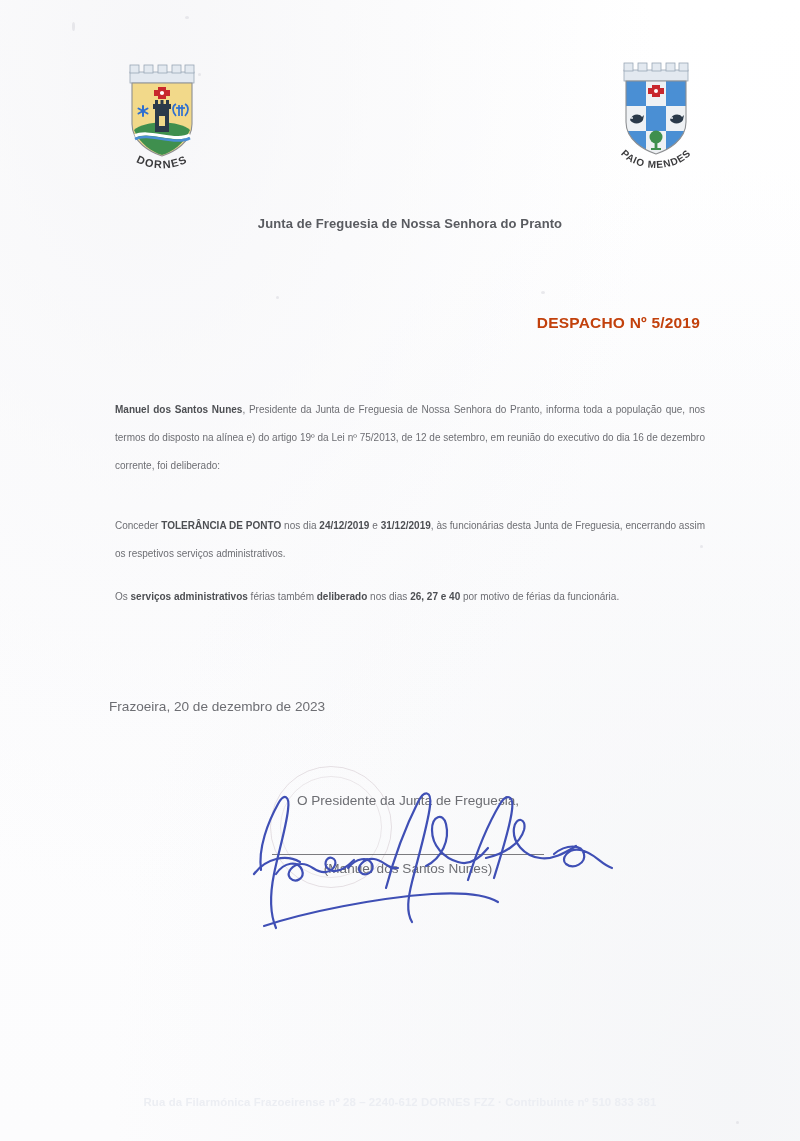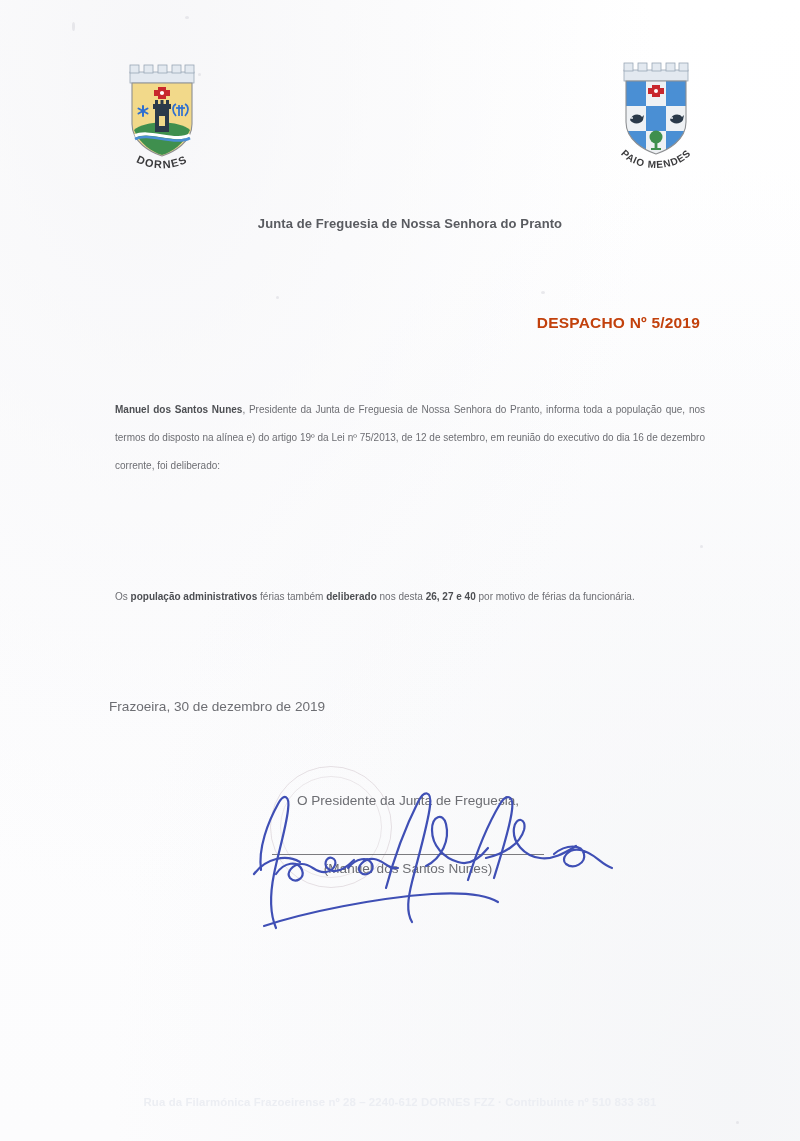--- a/index.html
+++ b/index.html
@@ -275,26 +275,29 @@
   </div>
 
   <div class="doc-title">Junta de Freguesia de Nossa Senhora do Pranto</div>
 
   <div class="despacho">DESPACHO Nº 5/2019</div>
 
   <div class="body-par" id="par1">
     <b>Manuel dos Santos Nunes</b><span>, Presidente da Junta de Freguesia de Nossa Senhora do Pranto, informa toda a população que, nos termos do disposto na alínea  e) do artigo 19º da Lei nº 75/2013, de 12 de setembro, em reunião do executivo do dia 16 de dezembro corrente, foi deliberado:</span>
   </div>
 
+  <div class="body-par" id="par2">
+    <span>Conceder </span><b>TOLERÂNCIA DE PONTO</b><span> nos dia </span><b>24/12/2019</b><span> e </span><b>31/12/2019</b><span>, às funcionárias desta Junta de Freguesia, encerrando assim os respetivos serviços administrativos.</span>
+  </div>
 
   <div class="body-par" id="par3">
-    <span>Os </span><b>população administrativos</b><span> férias também </span><b>deliberado</b><span> nos desta </span><b>26, 27 e 40</b><span> por motivo de férias da funcionária.</span>
-  </div>
-
-  <div class="place-date">Frazoeira, 30 de dezembro de 2019</div>
+    <span>Os </span><b>serviços administrativos</b><span> férias também </span><b>deliberado</b><span> nos dias </span><b>26, 27 e 40</b><span> por motivo de férias da funcionária.</span>
+  </div>
+
+  <div class="place-date">Frazoeira, 20 de dezembro de 2023</div>
 
   <div class="seal"></div>
 
   <div class="sign-block">
     <div class="sign-caption">O Presidente da Junta de Freguesia,</div>
     <div class="sign-rule"></div>
     <div class="sign-name">(Manuel dos Santos Nunes)</div>
   </div>
 
   <div class="signature-ink">

